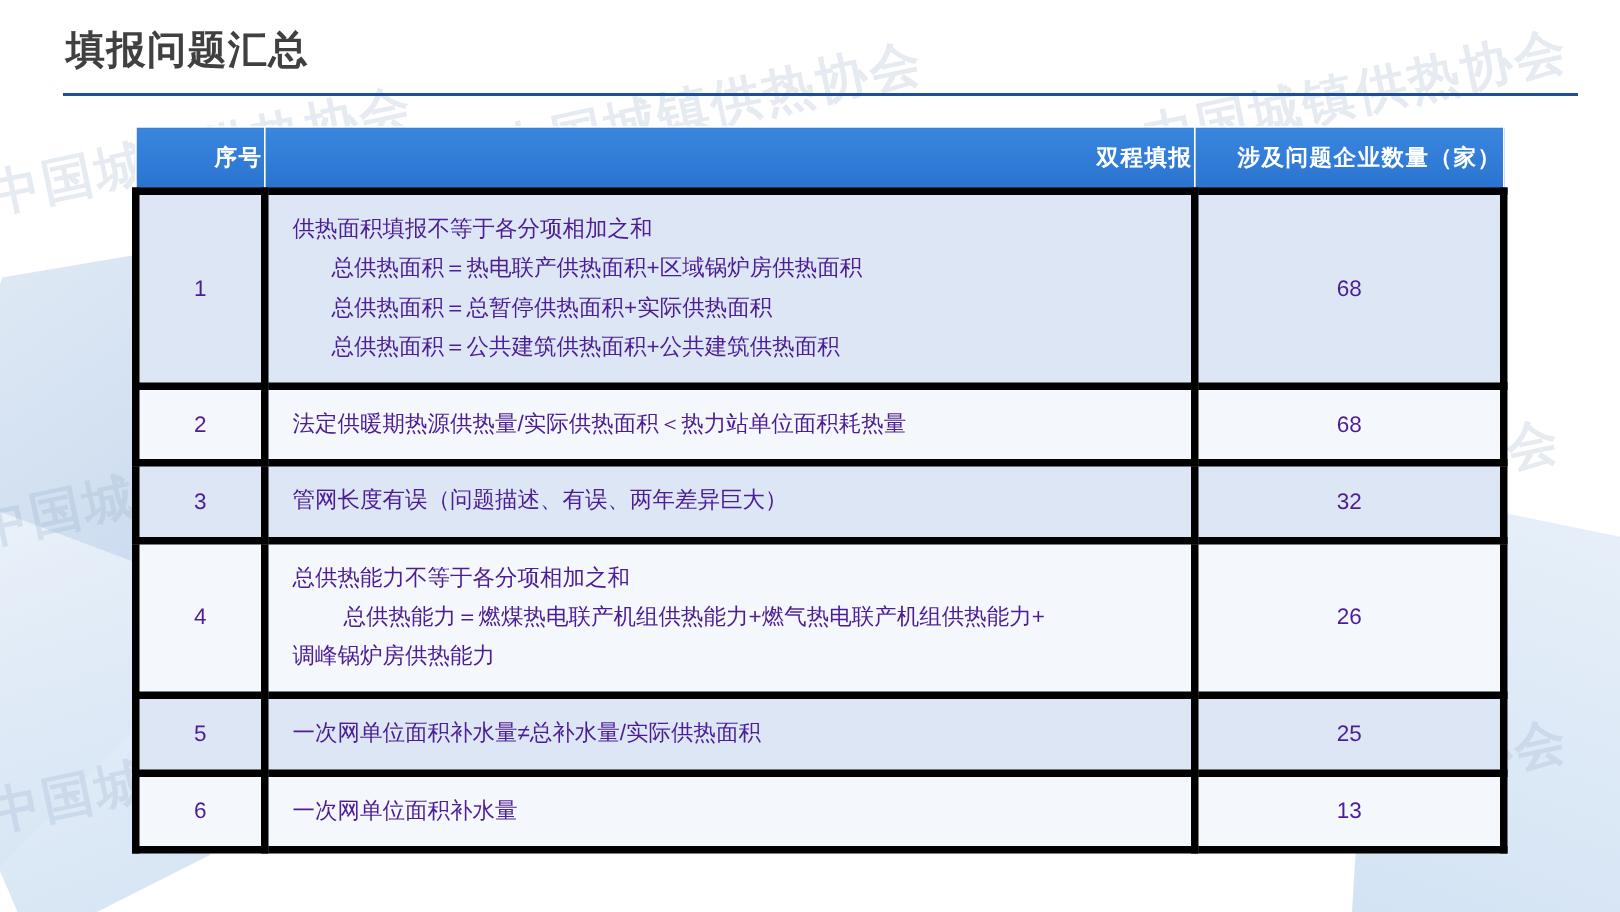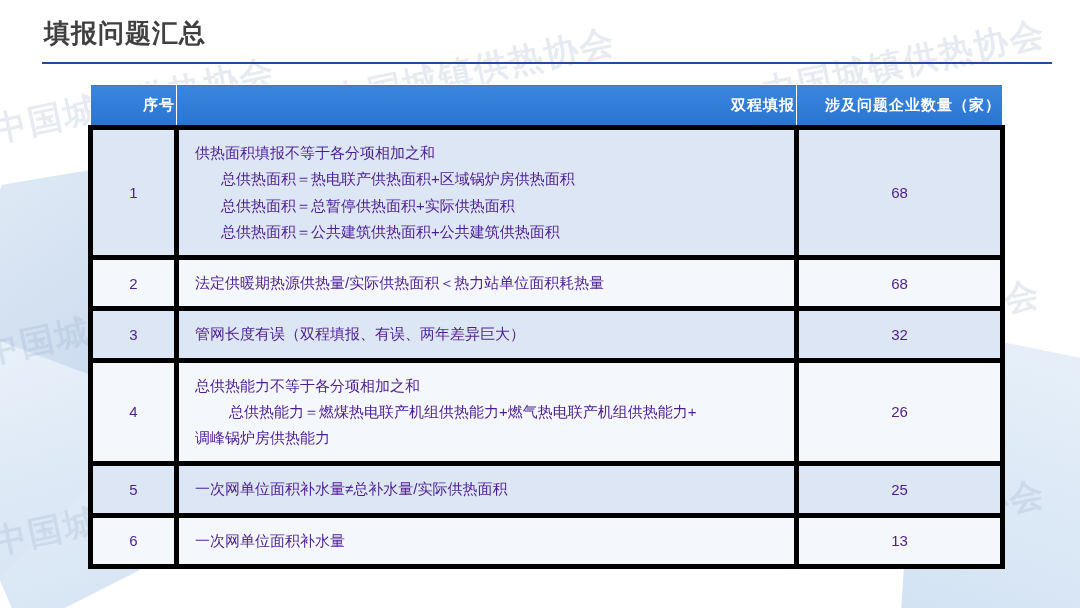--- a/index.html
+++ b/index.html
@@ -217,21 +217,21 @@
         <td class="no">2</td>
         <td class="desc">
           <div class="desc-line">法定供暖期热源供热量/实际供热面积＜热力站单位面积耗热量</div>
         </td>
         <td class="cnt">68</td>
       </tr>
 
       <tr class="row-odd">
         <td class="no">3</td>
         <td class="desc">
-          <div class="desc-line">管网长度有误（双程填报、有误、两年差异巨大）</div>
+          <div class="desc-line">管网长度有误（问题描述、有误、两年差异巨大）</div>
         </td>
         <td class="cnt">32</td>
       </tr>
 
       <tr class="row-even">
         <td class="no">4</td>
         <td class="desc">
           <div class="desc-line">总供热能力不等于各分项相加之和</div>
           <div class="desc-line indent2">总供热能力＝燃煤热电联产机组供热能力+燃气热电联产机组供热能力+</div>
           <div class="desc-line">调峰锅炉房供热能力</div>

